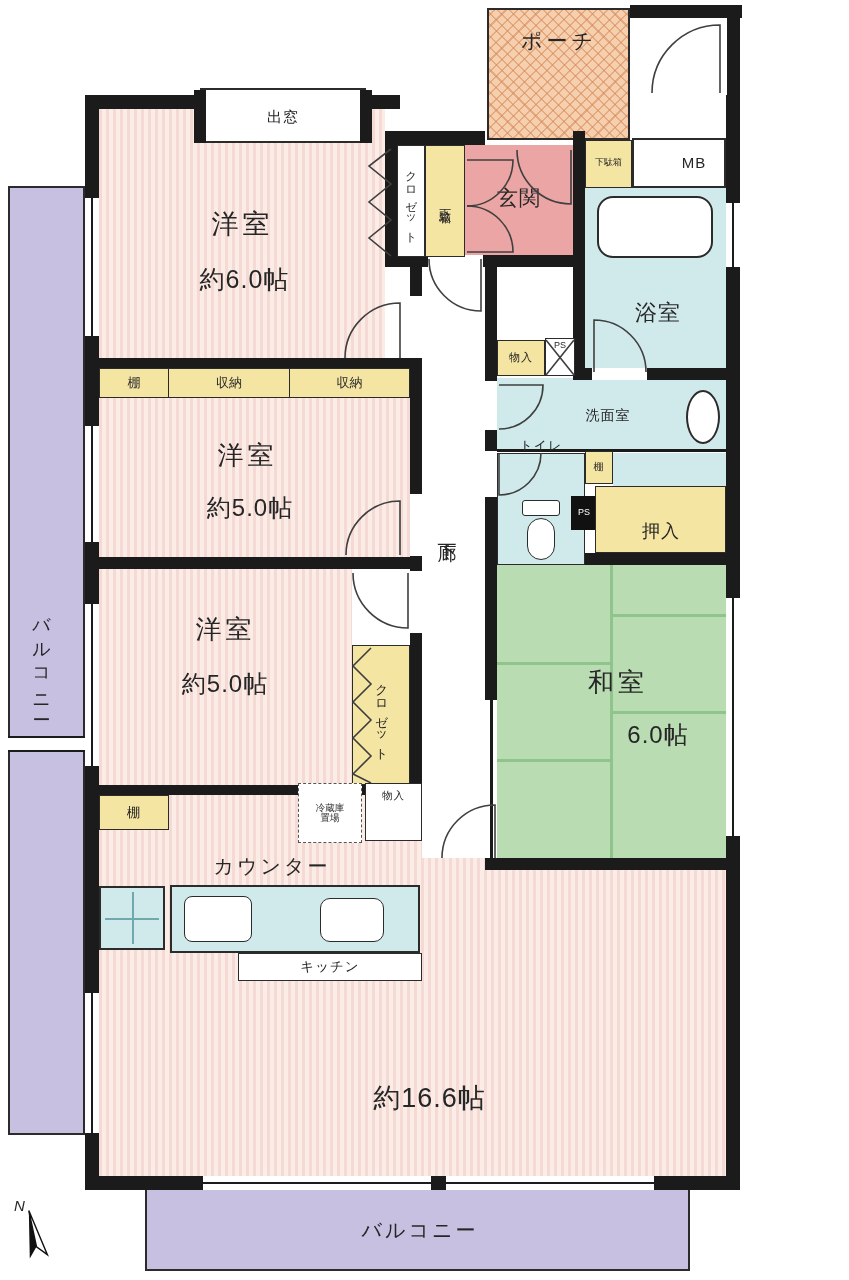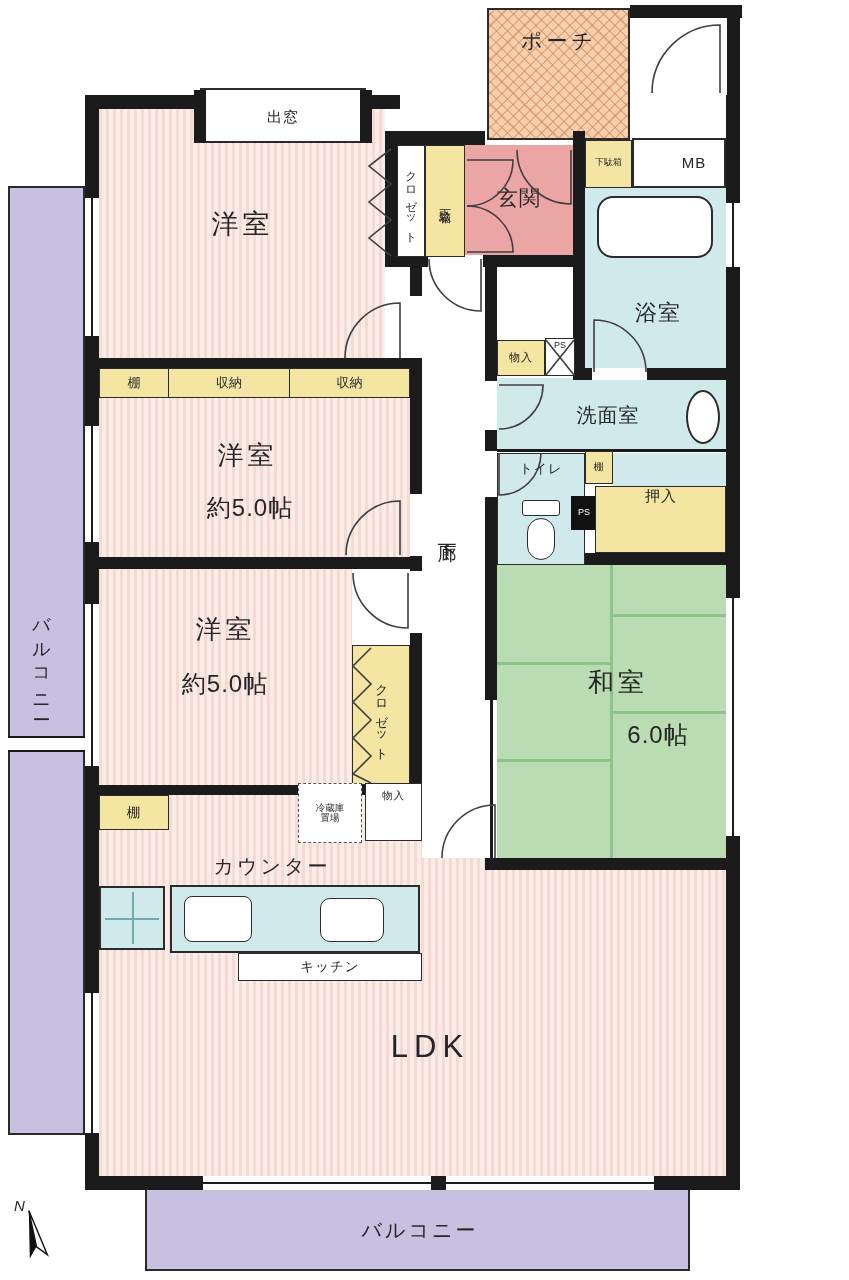--- a/index.html
+++ b/index.html
@@ -156,21 +156,21 @@
   <div class="thinbox" style="left:522px;top:500px;width:38px;height:16px;border-radius:3px;"></div>
   <div class="thinbox" style="left:527px;top:518px;width:28px;height:42px;border-radius:14px;"></div>
 
   <div class="yellow" style="left:585px;top:451px;width:28px;height:33px;"></div>
   <div class="lbl" style="left:586px;top:457px;width:26px;height:20px;font-size:10px;">棚</div>
 
   <div class="blackbox" style="left:571px;top:496px;width:26px;height:34px;"></div>
   <div class="lbl" style="left:571px;top:505px;width:26px;height:16px;font-size:9px;color:#fff;letter-spacing:0;">PS</div>
 
   <div class="yellow" style="left:595px;top:486px;width:131px;height:67px;"></div>
-  <div class="lbl" style="left:620px;top:482px;width:82px;height:28px;font-size:15px;">押入</div>
+  <div class="lbl" style="left:620px;top:517px;width:82px;height:28px;font-size:18px;">押入</div>
 
   <div class="yellow" style="left:99px;top:368px;width:311px;height:30px;display:flex;">
     <div class="flexc" style="width:69px;height:100%;border-right:1.6px solid #2b2b2b;">
       <span style="font-size:13px;">棚</span>
     </div>
     <div class="flexc" style="width:121px;height:100%;border-right:1.6px solid #2b2b2b;">
       <span style="font-size:13px;">収納</span>
     </div>
     <div class="flexc" style="flex:1;height:100%;">
       <span style="font-size:13px;">収納</span>
@@ -199,39 +199,40 @@
   <div class="bluebox" style="left:170px;top:885px;width:250px;height:68px;"></div>
   <div class="thinbox" style="left:184px;top:896px;width:68px;height:46px;border-radius:8px;"></div>
   <div class="thinbox" style="left:320px;top:898px;width:64px;height:44px;border-radius:10px;"></div>
 
   <div class="thinbox" style="left:238px;top:953px;width:184px;height:28px;"></div>
   <div class="lbl" style="left:240px;top:957px;width:180px;height:20px;font-size:13.5px;">キッチン</div>
 
   <div class="lbl" style="left:500px;top:26px;width:118px;height:30px;font-size:21px;letter-spacing:4px;">ポーチ</div>
   <div class="lbl" style="left:488px;top:184px;width:62px;height:28px;font-size:21px;">玄関</div>
   <div class="lbl" style="left:612px;top:298px;width:92px;height:30px;font-size:22px;">浴室</div>
-  <div class="lbl" style="left:548px;top:402px;width:120px;height:26px;font-size:20px;">洗面室</div>
-  <div class="lbl" style="left:503px;top:459px;width:76px;height:20px;font-size:13px;">トイレ</div>
+  <div class="lbl" style="left:548px;top:402px;width:120px;height:26px;font-size:14px;">洗面室</div>
+  <div class="lbl" style="left:503px;top:436px;width:76px;height:20px;font-size:13px;">トイレ</div>
 
   <div class="lbl" style="left:175px;top:205px;width:135px;height:38px;font-size:27px;letter-spacing:4px;">洋室</div>
+  <div class="lbl" style="left:152px;top:262px;width:185px;height:34px;font-size:25px;">約6.0帖</div>
 
   <div class="lbl" style="left:180px;top:438px;width:135px;height:36px;font-size:26px;letter-spacing:4px;">洋室</div>
   <div class="lbl" style="left:160px;top:492px;width:180px;height:32px;font-size:24px;">約5.0帖</div>
 
   <div class="lbl" style="left:158px;top:612px;width:135px;height:36px;font-size:26px;letter-spacing:4px;">洋室</div>
   <div class="lbl" style="left:135px;top:668px;width:180px;height:32px;font-size:24px;">約5.0帖</div>
 
   <div class="lbl" style="left:572px;top:666px;width:92px;height:34px;font-size:26px;letter-spacing:4px;">和室</div>
   <div class="lbl" style="left:606px;top:720px;width:104px;height:30px;font-size:24px;">6.0帖</div>
 
   <div class="lbl vert" style="left:432px;top:486px;width:30px;height:86px;font-size:19px;">廊下</div>
 
   <div class="lbl" style="left:198px;top:853px;width:148px;height:26px;font-size:20px;letter-spacing:3px;">カウンター</div>
 
-  <div class="lbl" style="left:355px;top:1026px;width:150px;height:42px;font-size:31px;letter-spacing:6px;">LDK</div>
+  <div class="lbl" style="left:322px;top:1080px;width:215px;height:36px;font-size:27px;">約16.6帖</div>
 
   <div class="lbl vert" style="left:24px;top:560px;width:34px;height:200px;font-size:18px;letter-spacing:6px;">バルコニー</div>
   <div class="lbl" style="left:340px;top:1216px;width:160px;height:28px;font-size:20px;letter-spacing:3px;">バルコニー</div>
 
   <div class="lbl" style="left:8px;top:1196px;width:24px;height:20px;font-size:15px;font-style:italic;">N</div>
 
   <svg class="overlay" width="849" height="1280" viewBox="0 0 849 1280">
     <g fill="none" stroke="#3f3f3f" stroke-width="1.6">
 
       <path d="M 720 93 L 720 25 A 68 68 0 0 0 652 93"></path>

